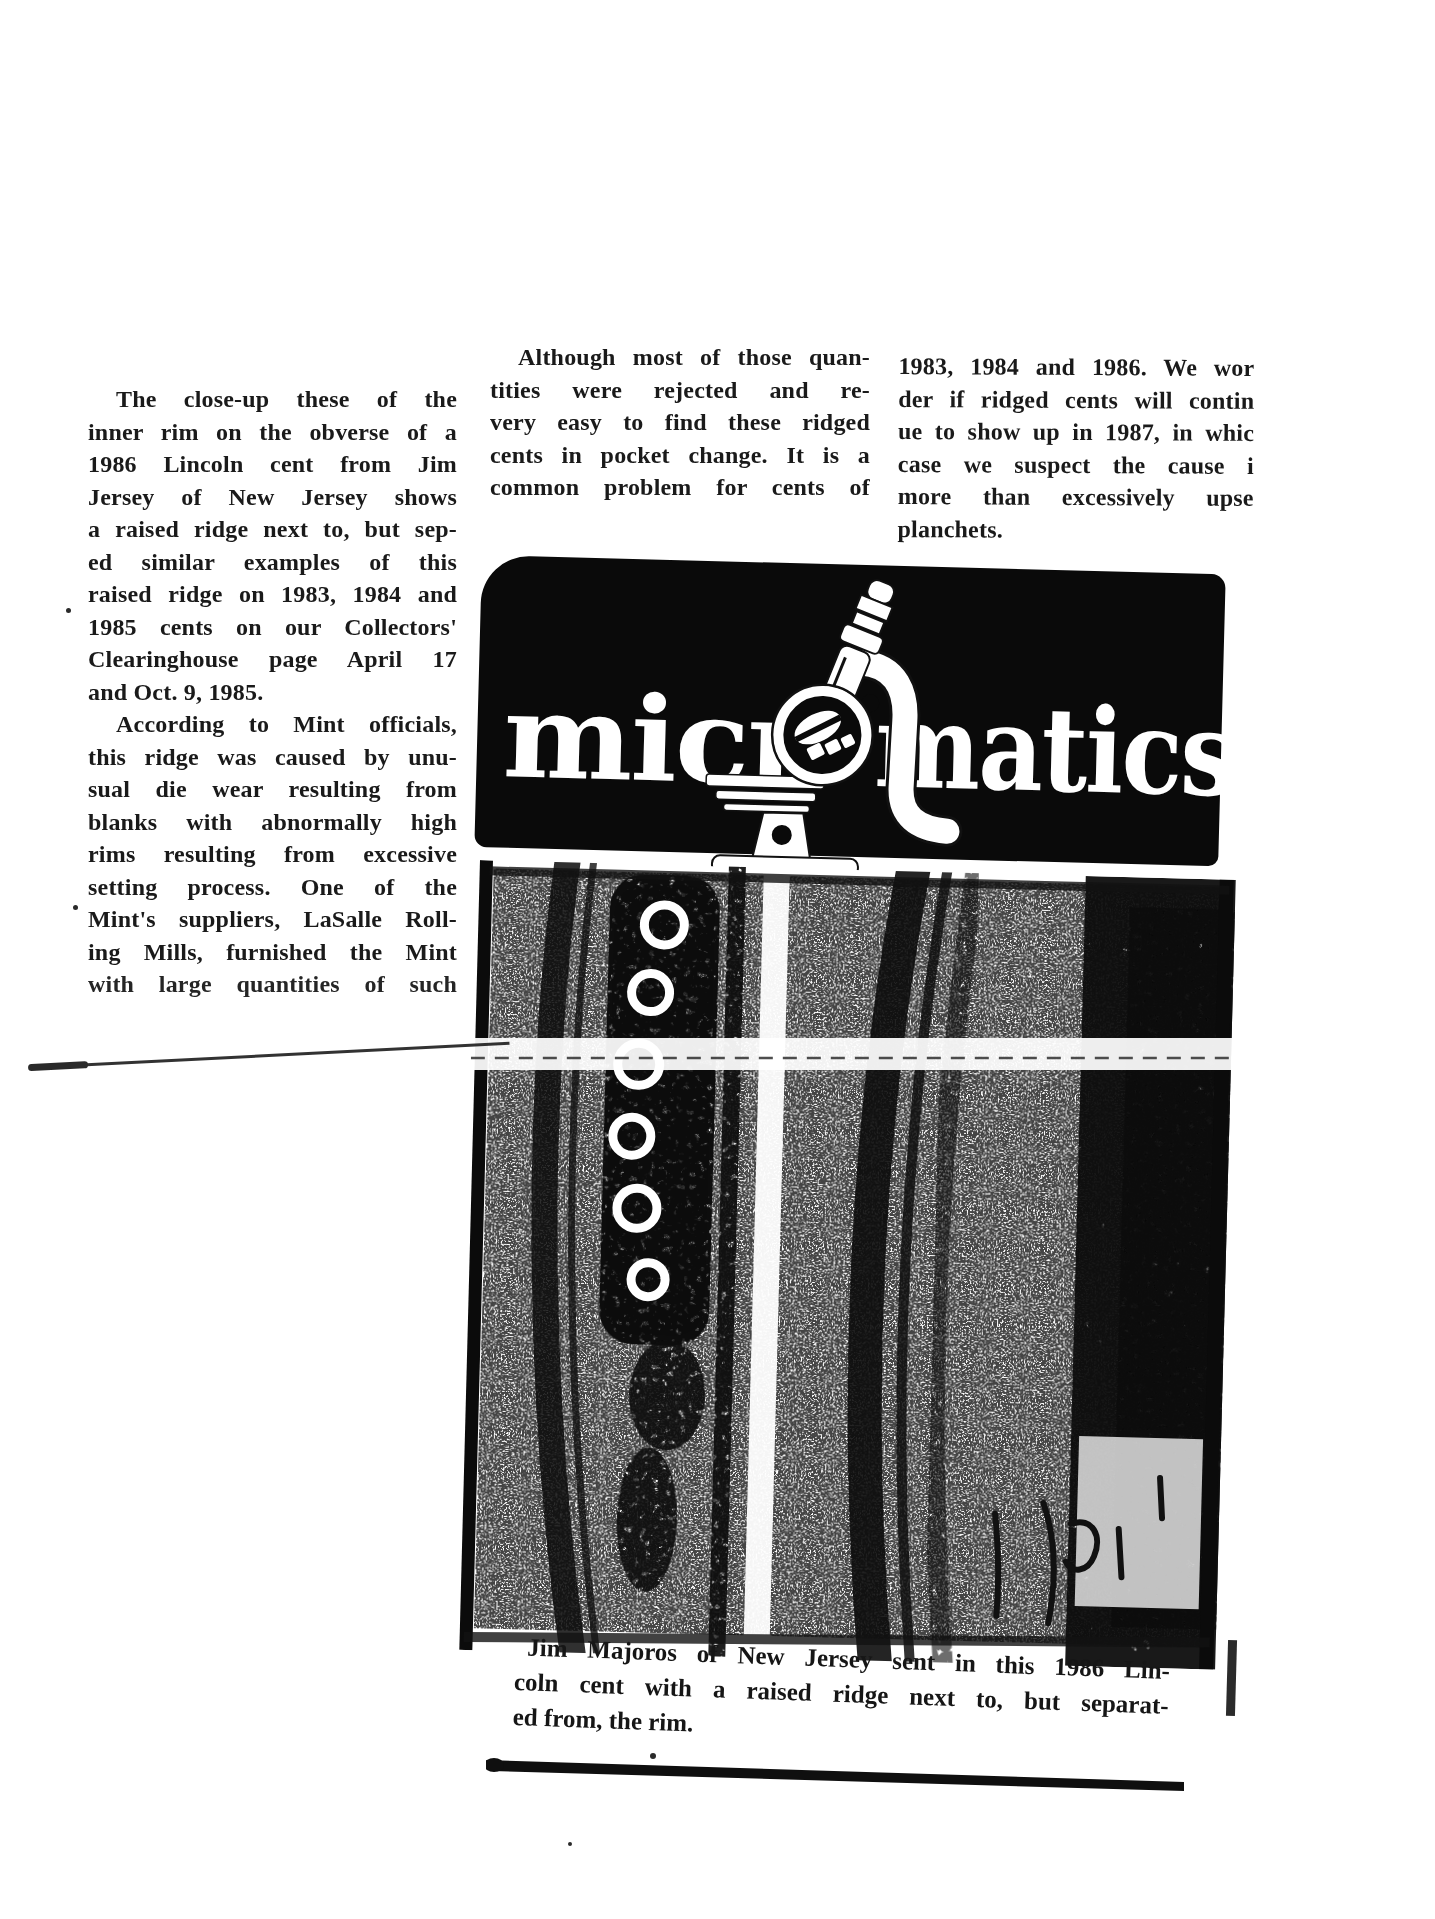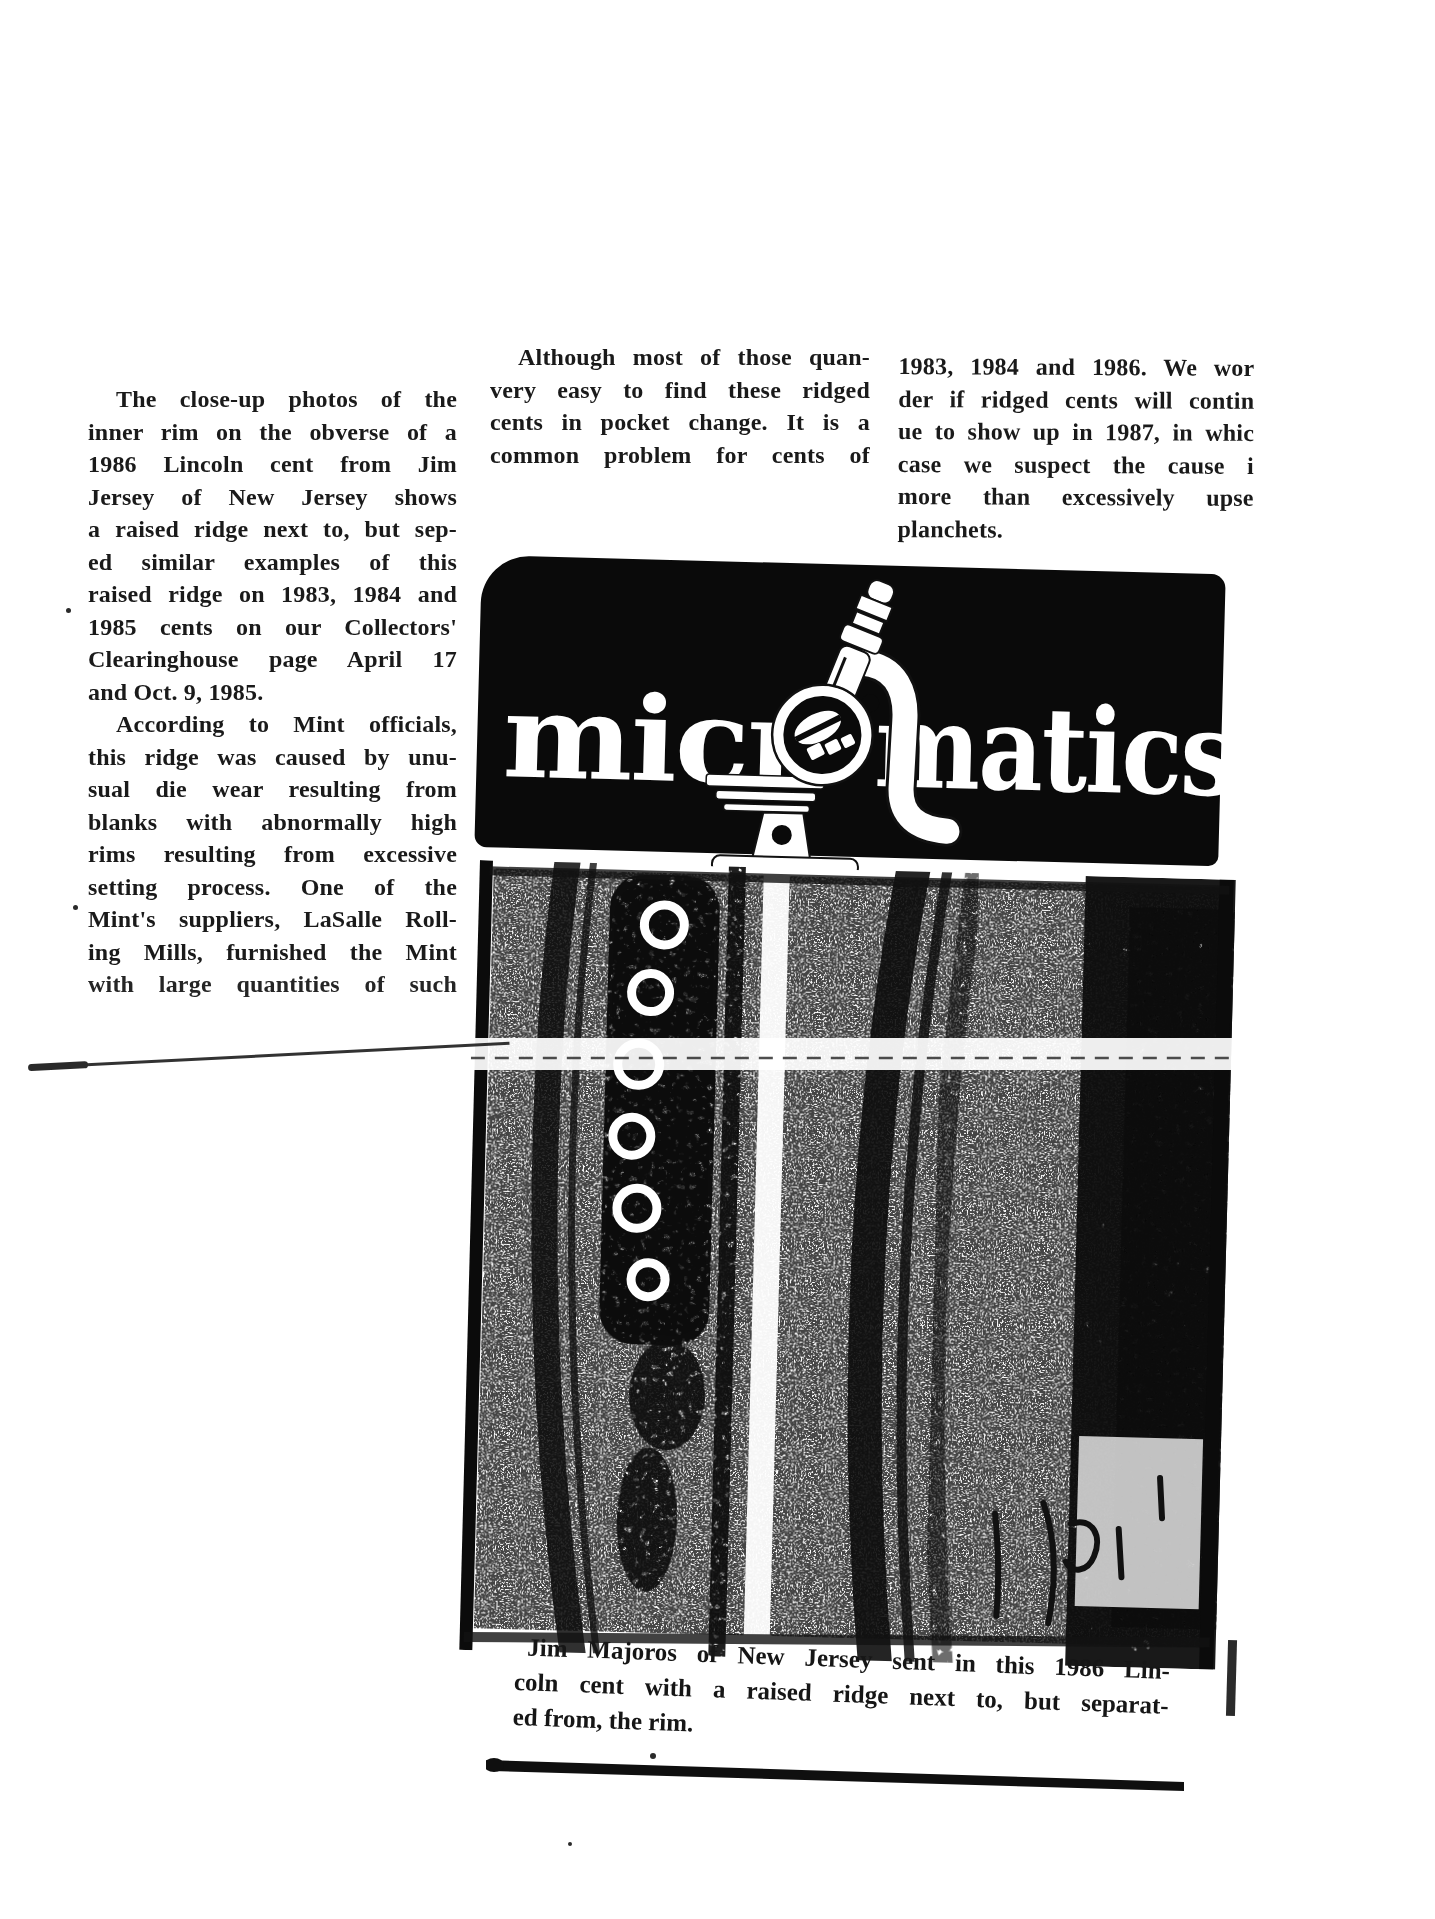--- a/index.html
+++ b/index.html
@@ -39,21 +39,21 @@
   .edgeline{position:absolute;left:1227px;top:1640px;width:9px;height:76px;background:#141414;
         transform:rotate(1.6deg);opacity:.9;}
   .dot{position:absolute;border-radius:50%;background:#2a2a2a;}
 </style>
 </head>
 <body>
 
 <div class="sheet">
 
   <div class="col col-left">
-    <div class="ln ind">The close-up photos of the</div>
+    <div class="ln ind">The close-up these of the</div>
     <div class="ln">inner rim on the obverse of a</div>
     <div class="ln">1986 Lincoln cent from Jim</div>
     <div class="ln">Jersey of New Jersey shows</div>
     <div class="ln">a raised ridge next to, but sep-</div>
     <div class="ln">ed similar examples of this</div>
     <div class="ln">raised ridge on 1983, 1984 and</div>
     <div class="ln">1985 cents on our Collectors'</div>
     <div class="ln">Clearinghouse page April 17</div>
     <div class="ln plain">and Oct. 9, 1985.</div>
     <div class="ln ind">According to Mint officials,</div>
@@ -62,20 +62,21 @@
     <div class="ln">blanks with abnormally high</div>
     <div class="ln">rims resulting from excessive</div>
     <div class="ln">setting process. One of the</div>
     <div class="ln">Mint's suppliers, LaSalle Roll-</div>
     <div class="ln">ing Mills, furnished the Mint</div>
     <div class="ln smudge">with large quantities of such</div>
   </div>
 
   <div class="col col-mid">
     <div class="ln ind">Although most of those quan-</div>
+    <div class="ln">tities were rejected and re-</div>
     <div class="ln">very easy to find these ridged</div>
     <div class="ln">cents in pocket change. It is a</div>
     <div class="ln">common problem for cents of</div>
   </div>
 
   <div class="col col-right">
     <div class="ln">1983, 1984 and 1986. We wor</div>
     <div class="ln">der if ridged cents will contin</div>
     <div class="ln">ue to show up in 1987, in whic</div>
     <div class="ln">case we suspect the cause i</div>

